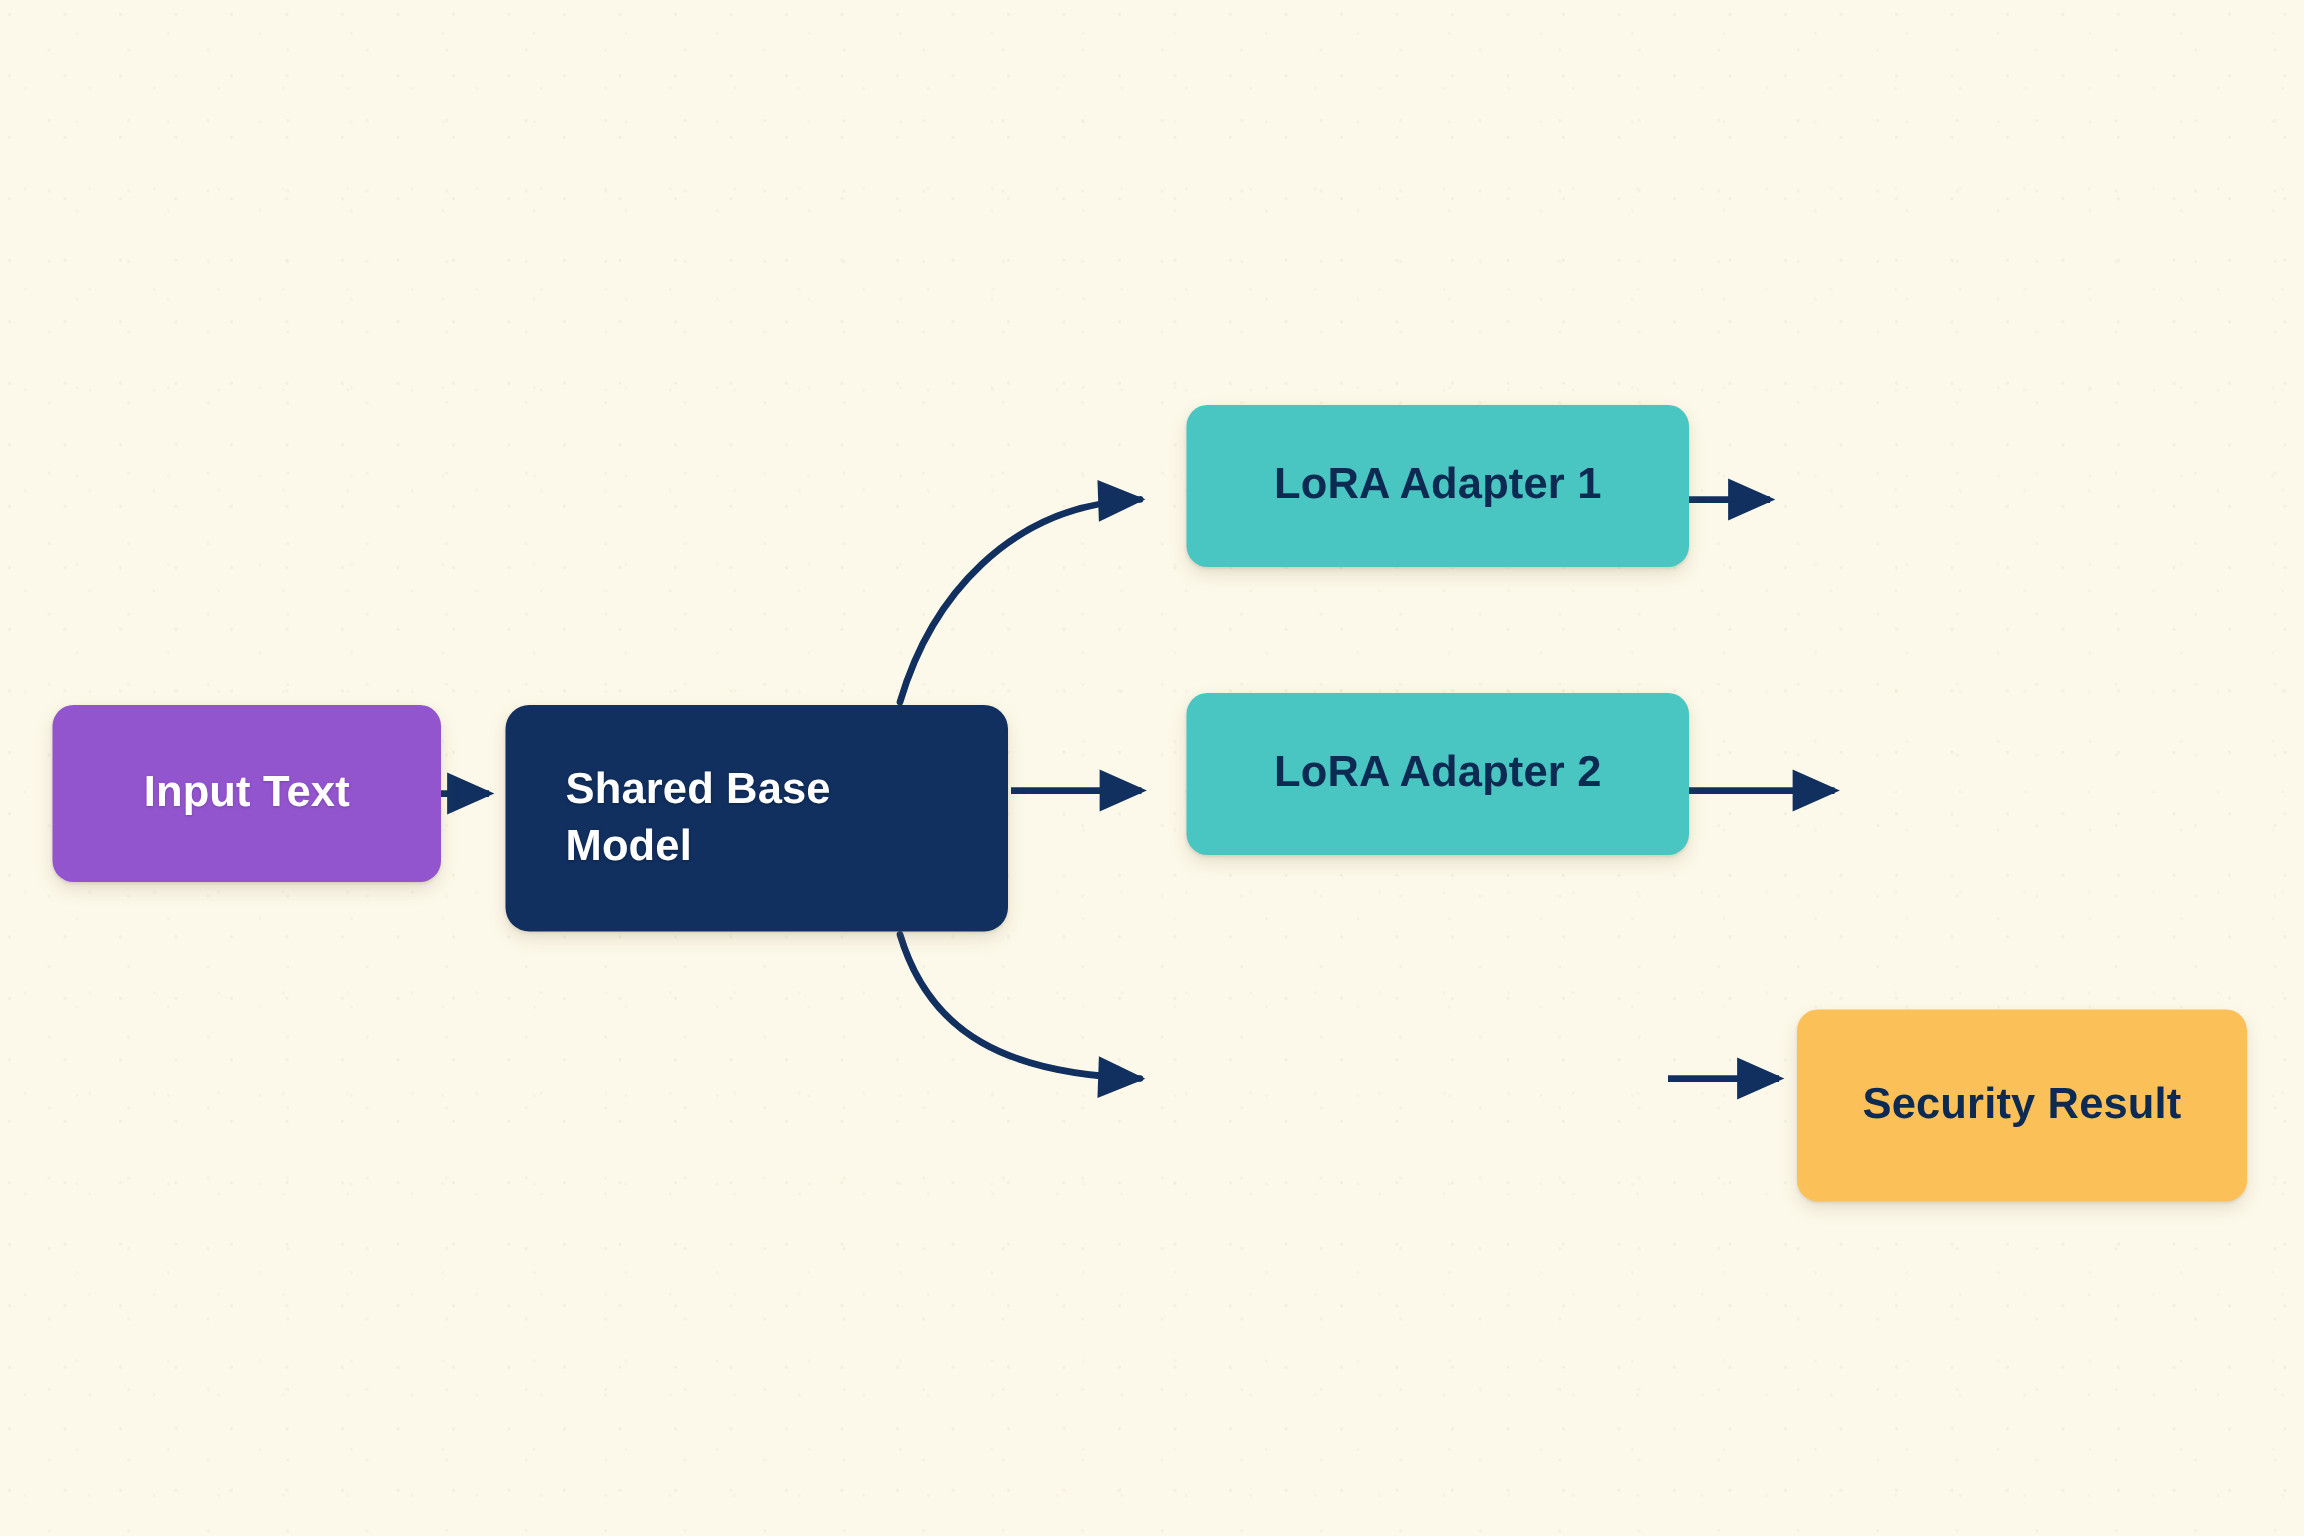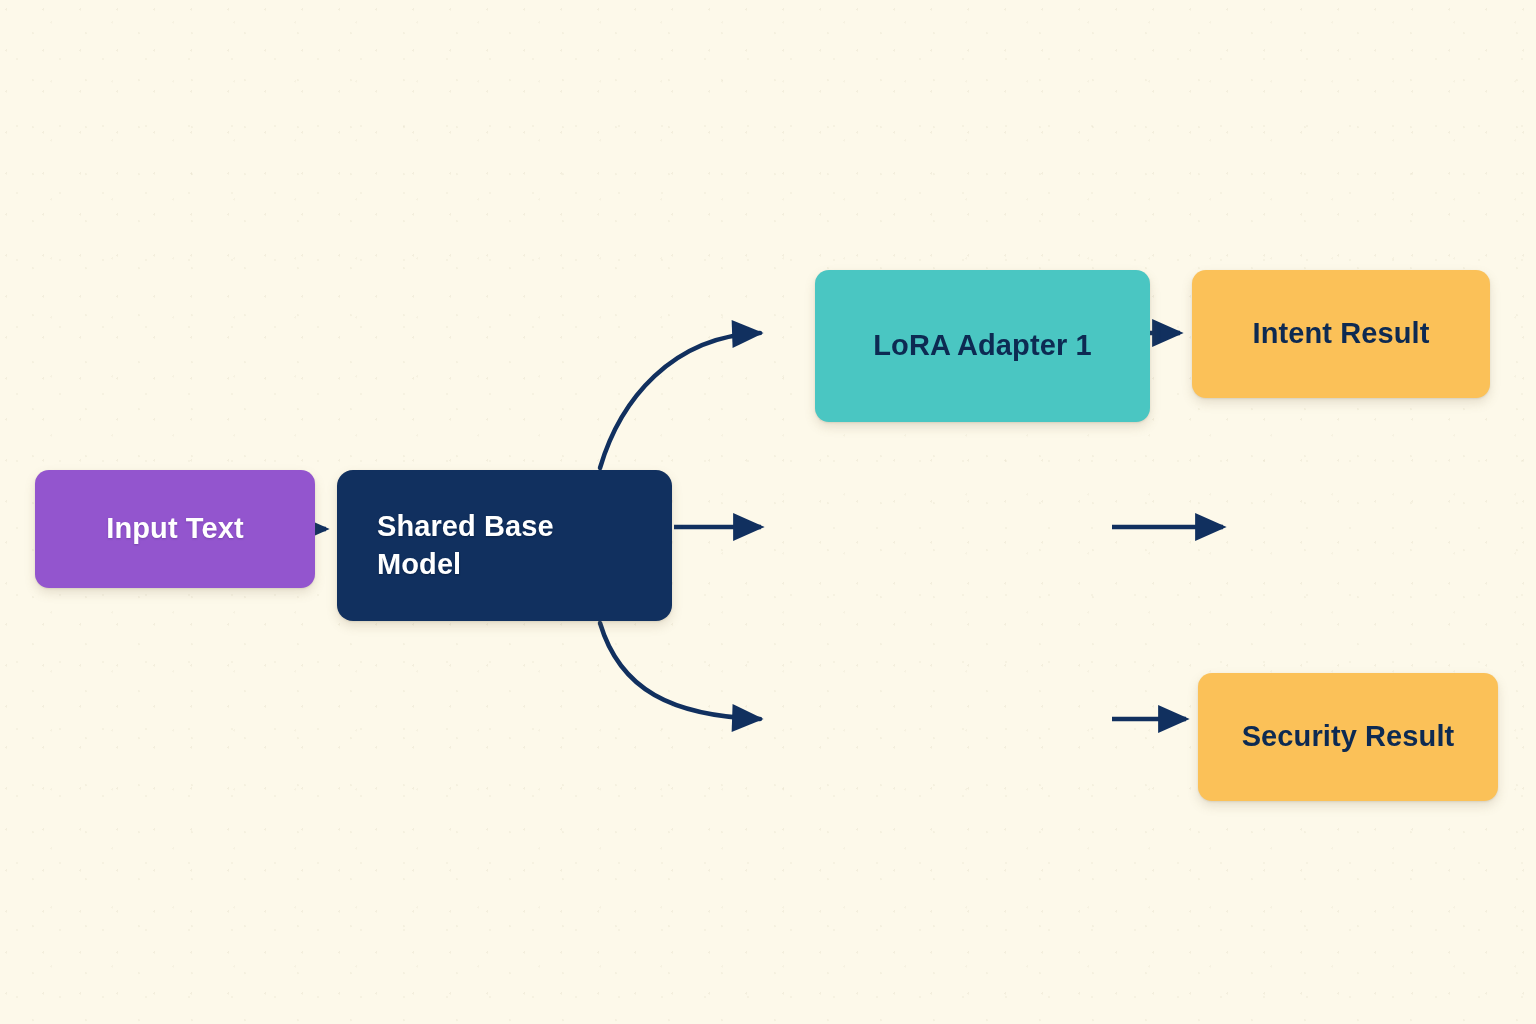--- a/index.html
+++ b/index.html
@@ -49,21 +49,21 @@
     display: block;
     width: 100%;
     line-height: 1.28;
     letter-spacing: 0.1px;
   }
 
   
   .node-input {
     left: 35px;
     top: 470px;
-    width: 280px;
+    width: 259px;
     height: 118px;
     background: #9355ce;
     justify-content: center;
   }
   .node-input .node-label {
     color: #ffffff;
     font-size: 29px;
     font-weight: 600;
     text-align: center;
     text-shadow: 0 1px 2px rgba(60,25,95,0.30);
@@ -84,23 +84,23 @@
     color: #ffffff;
     font-size: 29px;
     font-weight: 600;
     text-align: left;
     white-space: pre-line;
     text-shadow: 0 1px 2px rgba(5,18,40,0.45);
   }
 
   
   .node-adapter {
-    left: 815px;
+    left: 791px;
     width: 335px;
-    height: 152px;
+    height: 108px;
     background: #4ac6c2;
     justify-content: flex-end;
   }
   .node-adapter.row-1 { top: 270px; }
   .node-adapter.row-2 { top: 462px; }
   .node-adapter.row-3 { top: 655px; }
   .node-adapter .node-label {
     color: #0d2a52;
     font-size: 29px;
     font-weight: 600;
@@ -156,24 +156,24 @@
 
   <div class="node node-base">
     <span class="node-label">Shared Base
 Model</span>
   </div>
 
   <div class="node node-adapter row-1">
     <span class="node-label">LoRA Adapter 1</span>
   </div>
 
+  <div class="node node-adapter row-2">
+    <span class="node-label">LoRA Adapter 2</span>
+  </div>
 
 
-  <div class="node node-result row-1">
-    <span class="node-label">Intent Result</span>
-  </div>
 
 
   <div class="node node-result row-3">
     <span class="node-label">Security Result</span>
   </div>
 
 </div>
 
 </body></html>

